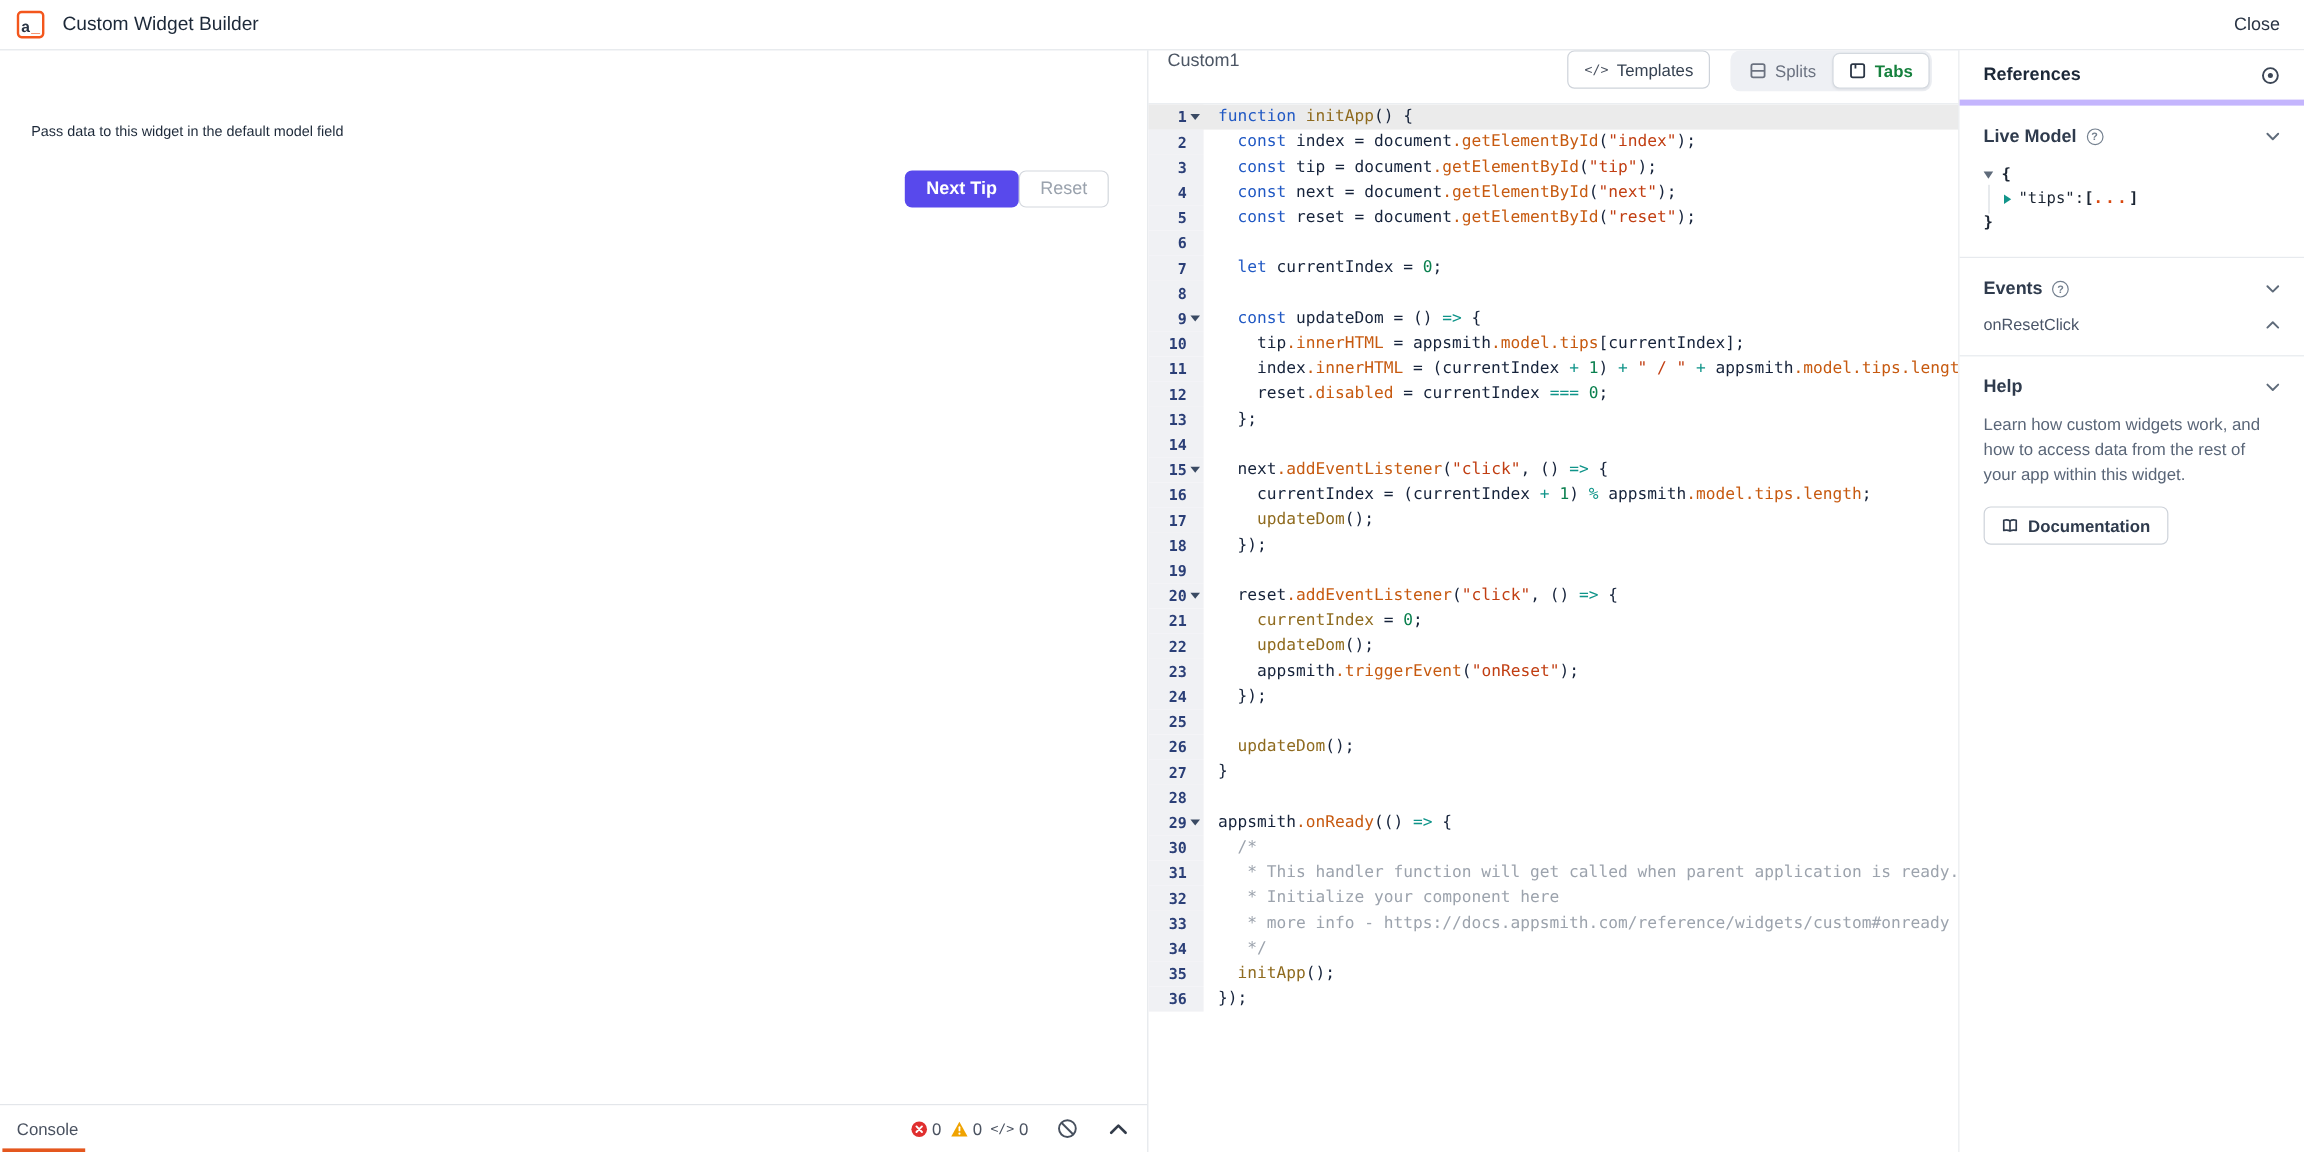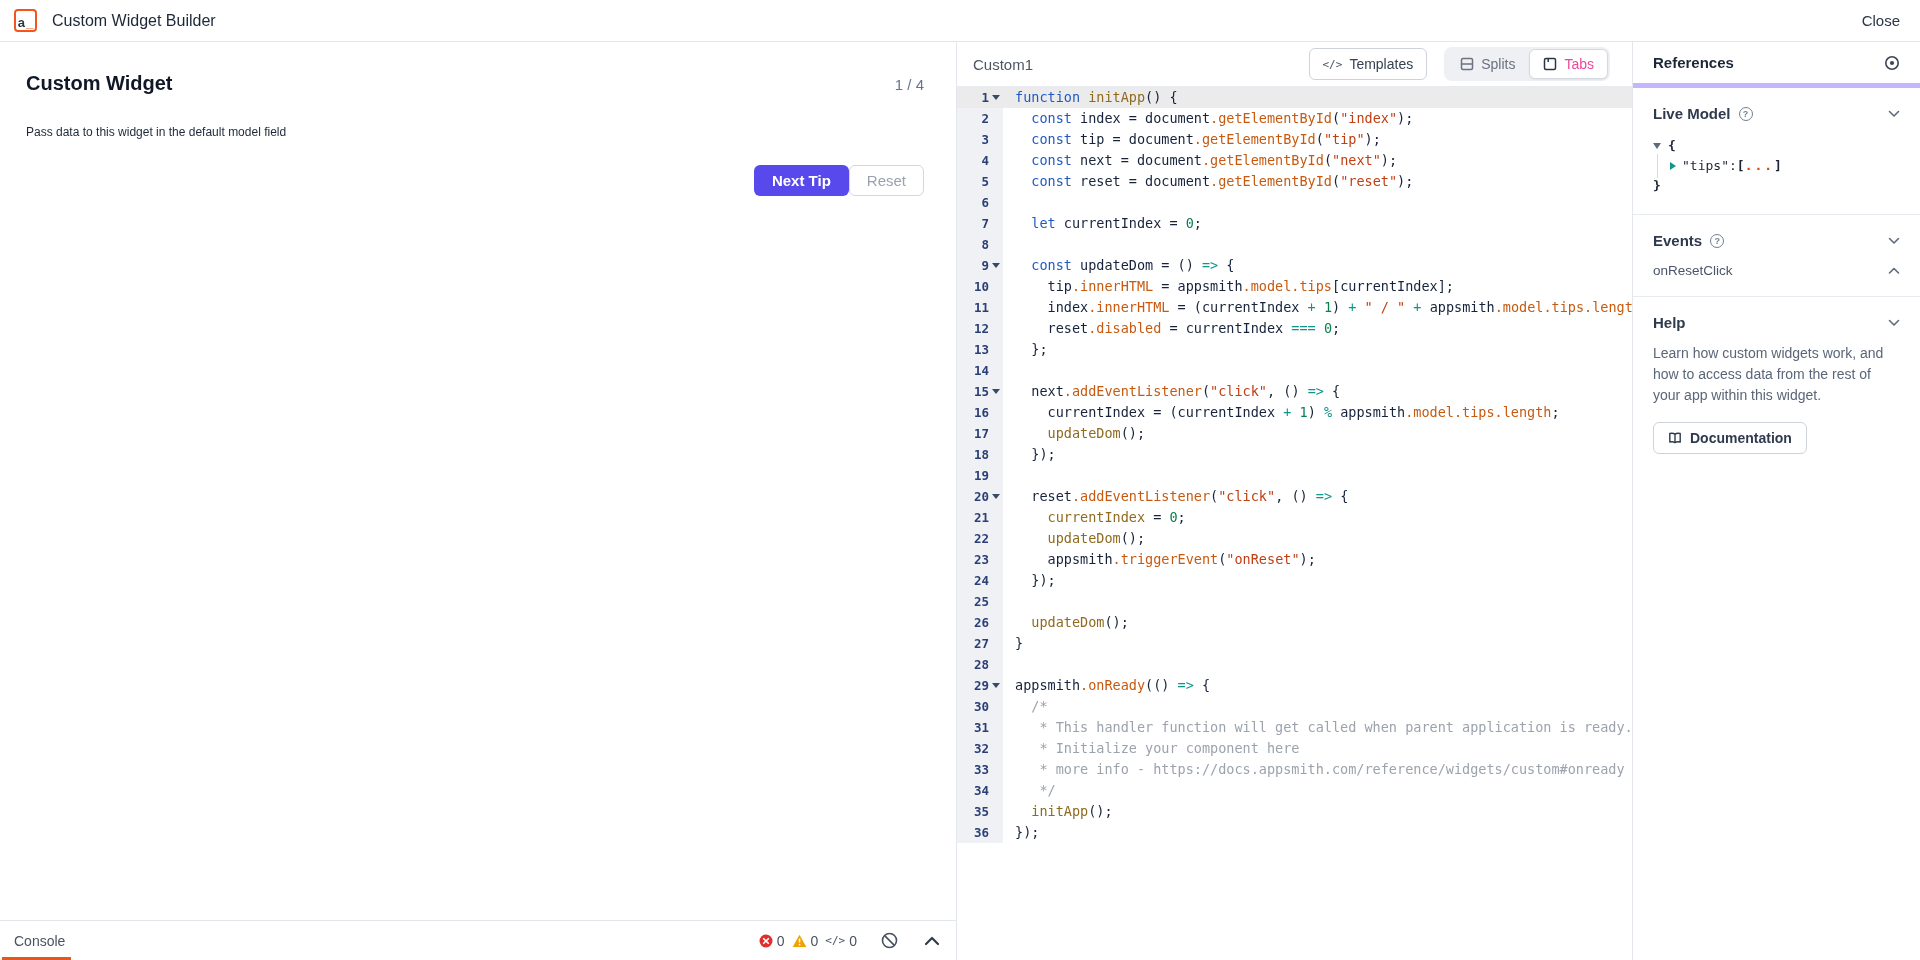--- a/index.html
+++ b/index.html
@@ -42,30 +42,30 @@
     height:3px; background:#e4571e; }
   .console-spacer { flex:1; }
   .console-counts { display:flex; align-items:center; gap:7px; font-size:14px; color:#4a5260; }
   .count-group { display:flex; align-items:center; gap:4px; }
   .code-glyph { font-family:"DejaVu Sans Mono", monospace; font-size:11px; color:#4a5260; }
   .console-actions { display:flex; align-items:center; gap:26px; margin:0 16px 0 24px; }
   .icon-btn { background:none; border:none; cursor:pointer; display:flex; align-items:center; padding:0; }
 
   
   .center-panel { flex:1; border-right:1px solid #e3e6ea; display:flex; flex-direction:column; min-width:0; }
-  .center-header { height:45px; display:flex; align-items:center; padding:0 22px 0 16px;
+  .center-header { height:45px; display:flex; align-items:flex-start; padding:0 22px 0 16px;
     border-bottom:1px solid #e7eaee; }
   .widget-name { font-size:15px; color:#4c5664; }
   .center-header-spacer { flex:1; }
   .templates-btn { display:flex; align-items:center; gap:7px; border:1px solid #ced3da; background:#fff;
     border-radius:6px; height:32px; padding:0 13px; font-size:14px; color:#364252; cursor:pointer; font-family:inherit; }
   .segmented { display:flex; align-items:center; background:#eef0f4; border-radius:8px; padding:2px; margin-left:17px; }
   .segment { display:flex; align-items:center; gap:7px; height:30px; padding:0 13px; border-radius:6px;
     font-size:14px; color:#6b7280; cursor:pointer; border:1px solid transparent; background:transparent; font-family:inherit; }
-  .segment.active { background:#fff; border-color:#d4d9df; color:#ec4899; box-shadow:0 1px 2px rgba(16,24,40,.06); }
+  .segment.active { background:#fff; border-color:#d4d9df; color:#15803d; box-shadow:0 1px 2px rgba(16,24,40,.06);font-weight:bold; }
 
   .editor-tabs { height:49px; display:flex; align-items:center; gap:30px; padding:0 16px; }
   .editor-tab { position:relative; height:100%; display:flex; align-items:center;
     font-size:15px; color:#4c5664; cursor:pointer; }
   .editor-tab.active { color:#2a3545; }
   .editor-tab.active::after { content:""; position:absolute; left:-2px; right:-2px; bottom:2px;
     height:3px; background:#e4571e; border-radius:1px; }
 
   
   .code-area { flex:1; overflow:hidden; font-family:"DejaVu Sans Mono", monospace;
@@ -134,24 +134,20 @@
   </div>
   <div class="topbar-title">Custom Widget Builder</div>
   <div class="topbar-spacer"></div>
   <button class="close-btn">Close</button>
 </header>
 
 <div class="main">
 
   <section class="left-panel">
     <div class="widget-area">
-      <div class="widget-head-row">
-        <div class="widget-title">Custom Widget</div>
-        <div class="widget-counter">1 / 4</div>
-      </div>
       <div class="widget-body">Pass data to this widget in the default model field</div>
       <div class="widget-btn-row">
         <button class="btn-primary">Next Tip</button>
         <button class="btn-ghost">Reset</button>
       </div>
     </div>
 
     <div class="console-bar">
       <div class="console-tab">
         <span>Console</span>

